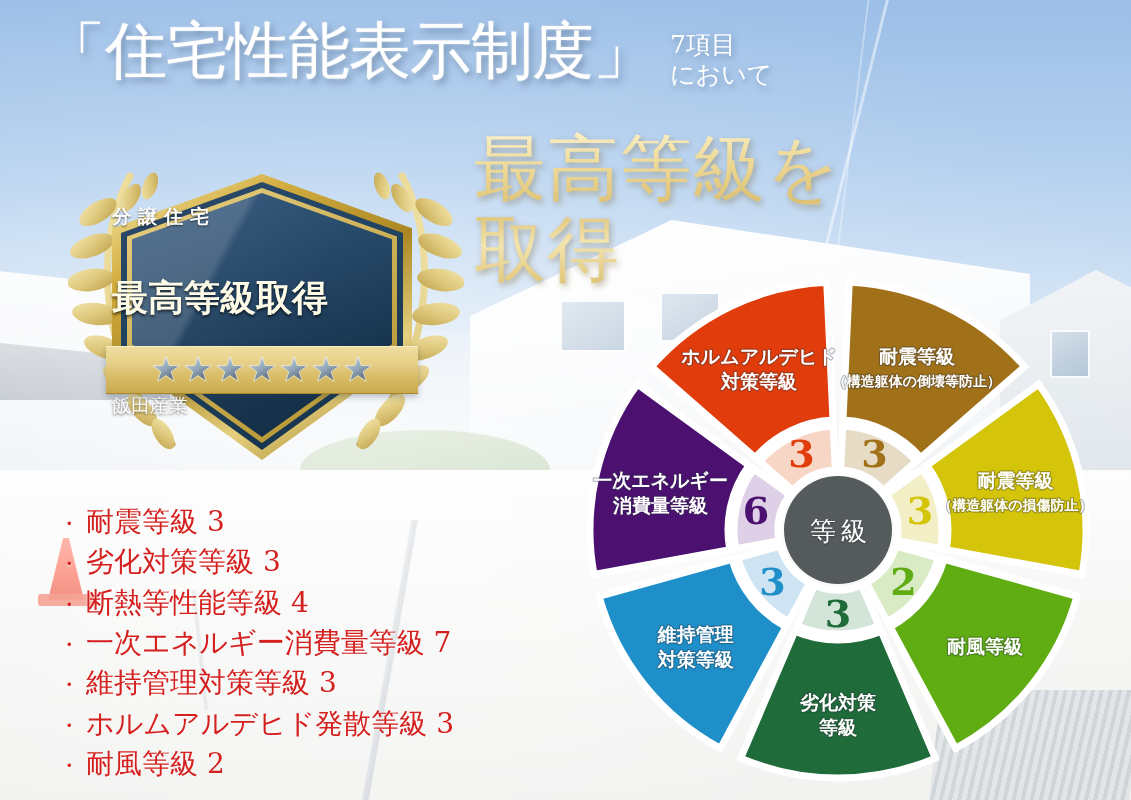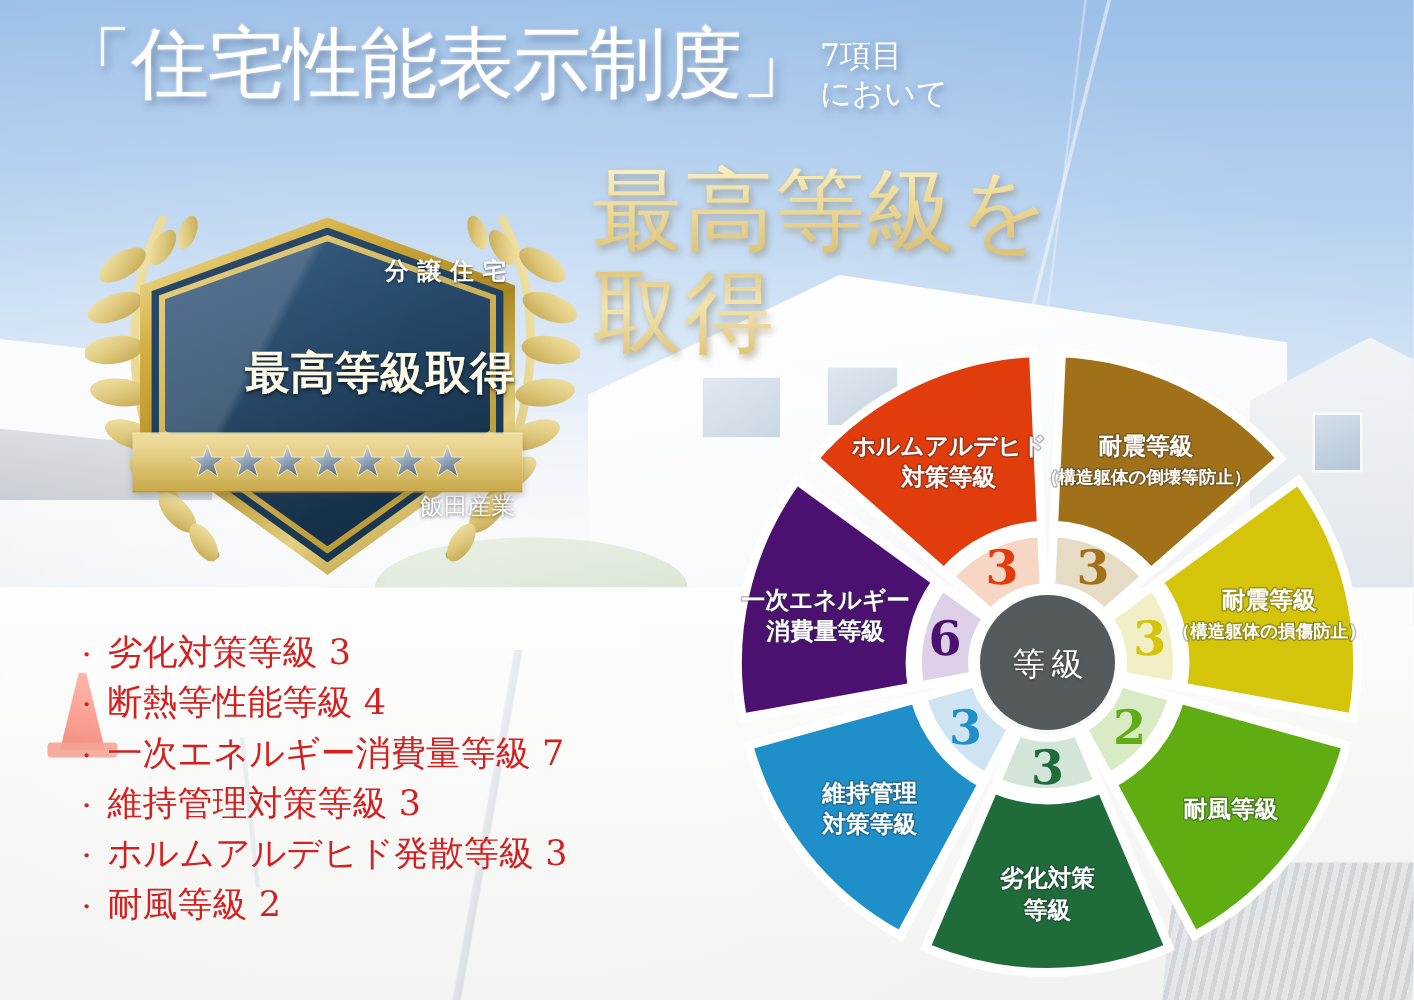--- a/index.html
+++ b/index.html
@@ -115,21 +115,21 @@
     font-family: "DejaVu Serif", "Liberation Serif", serif;
     font-size: 62px; line-height: 1.06; color: #ffffff;
     letter-spacing: -1px; font-weight: 400;
     text-shadow: 3px 4px 7px rgba(70,95,130,.55), 0 0 2px rgba(255,255,255,.9);
     white-space: nowrap;
     text-align: right;
   }
   #headline .sub {
     font-family: "DejaVu Serif", "Liberation Serif", serif;
     font-size: 25px; line-height: 1.18; color: #ffffff;
-    margin-left: 2px; margin-top: 12px;
+    margin-left: 16px; margin-top: 12px;
     text-shadow: 2px 3px 6px rgba(70,95,130,.5);
     white-space: nowrap;
   }
 
   
   #gold-head {
     position: absolute; left: 474px; top: 128px; z-index: 6;
     font-family: "DejaVu Serif", "Liberation Serif", serif;
     font-size: 72px; line-height: 1.12; font-weight: 400;
     letter-spacing: 1px; white-space: nowrap;
@@ -176,21 +176,21 @@
   .shield-face {
     position:absolute; left:20px; top:19px; right:20px; bottom:23px;
     background: linear-gradient(160deg,#365a7f 0%, #27496a 36%, #16324b 78%, #122a40 100%);
     clip-path: polygon(50% 0%, 100% 19%, 100% 62%, 50% 100%, 0% 62%, 0% 19%);
     overflow: hidden;
   }
   .shield-gloss {
     position:absolute; left:-10%; top:-10%; width:120%; height:120%;
     background: linear-gradient(118deg, rgba(255,255,255,.16) 0 34%, rgba(255,255,255,.02) 36%, transparent 60%);
   }
-  .badge-text { position: absolute; width: 100%; text-align: right; color: #fff; }
+  .badge-text { position: absolute; width: 100%; text-align: left; color: #fff; }
   .badge-line0 {
     top: 30px; font-size: 19px; letter-spacing: 7px; font-weight: 700;
     text-shadow: 0 1px 2px rgba(0,0,0,.6);
   }
   .badge-line1 {
     top: 62px; font-size: 28px; font-weight: 700; letter-spacing: 0px;
     color: #fdfbe8; text-shadow: 0 2px 3px rgba(0,0,0,.65);
   }
   .badge-line2 {
     top: 100px; font-size: 36px; font-weight: 700;
@@ -424,20 +424,21 @@
         </div>
 
       <div class="badge-text badge-company">
         <div>株式会社</div>
         <div>飯田産業</div>
       </div>
     </div>
   </div>
 
   <ul id="spec-list">
+      <li><span class="dot">・</span><span>耐震等級 3</span></li>
       <li><span class="dot">・</span><span>劣化対策等級 3</span></li>
       <li><span class="dot">・</span><span>断熱等性能等級 4</span></li>
       <li><span class="dot">・</span><span>一次エネルギー消費量等級 7</span></li>
       <li><span class="dot">・</span><span>維持管理対策等級 3</span></li>
       <li><span class="dot">・</span><span>ホルムアルデヒド発散等級 3</span></li>
       <li><span class="dot">・</span><span>耐風等級 2</span></li>
     </ul>
 
   <div id="wheel">
     <svg id="wheel-svg" viewBox="0 0 552 520" aria-hidden="true">

